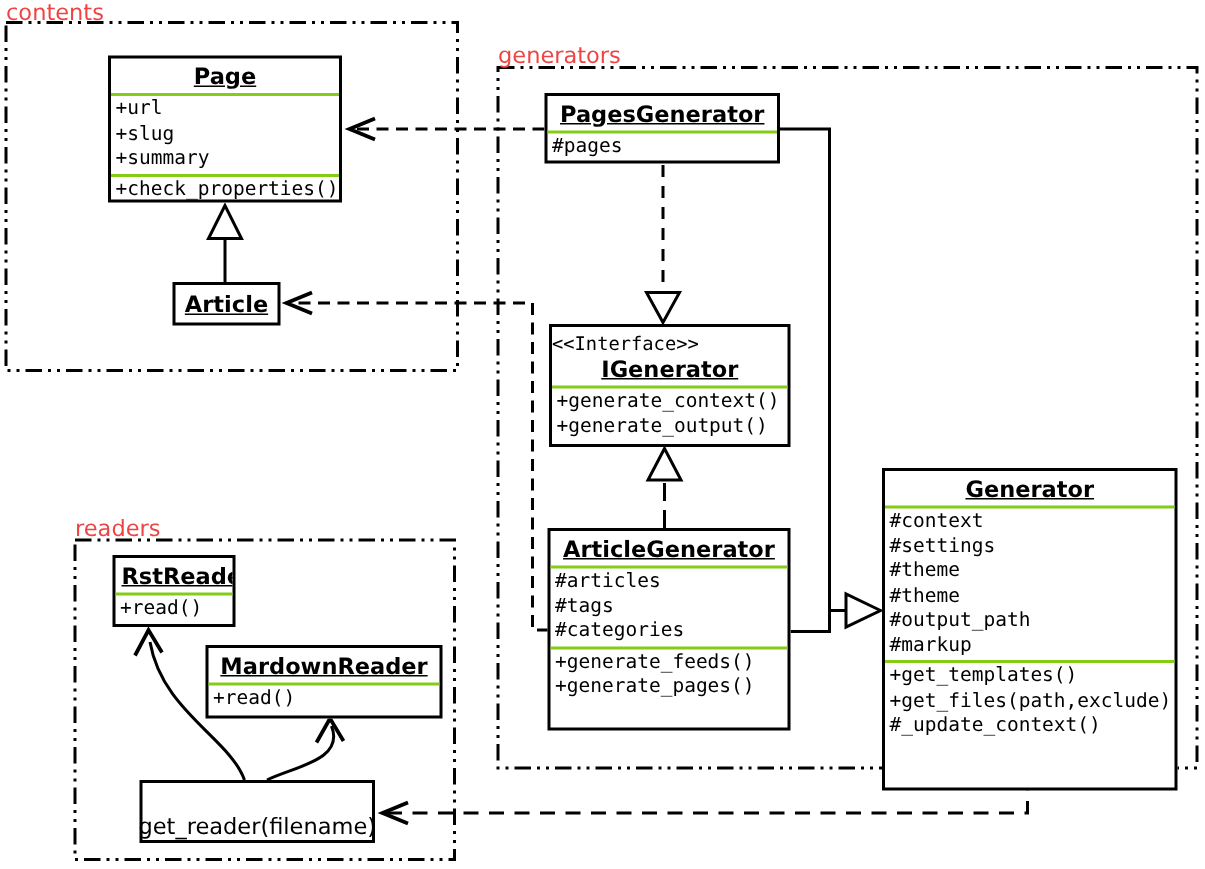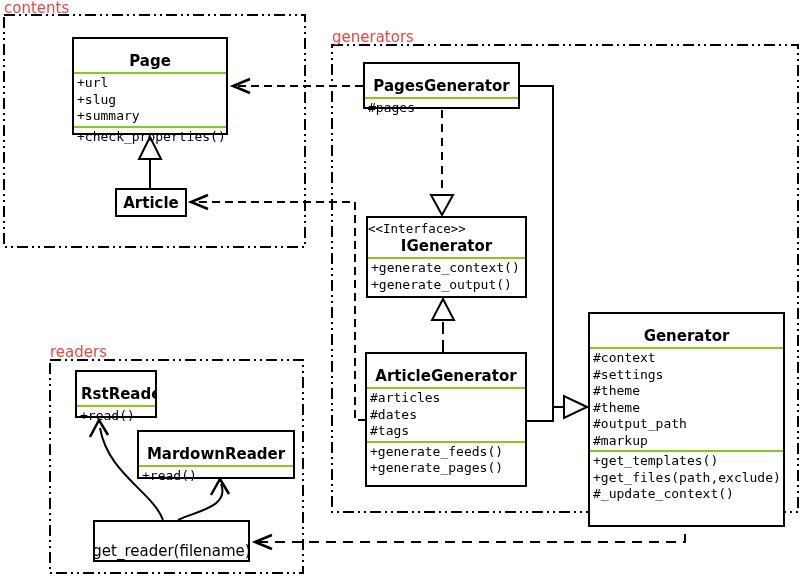--- a/index.html
+++ b/index.html
@@ -10,21 +10,21 @@
   #wires{position:absolute;left:0;top:0;width:803px;height:579px;}
   .pkg-label{
     position:absolute;font:15px "DejaVu Sans",sans-serif;color:#ef4444;
     background:transparent;padding:0 2px;line-height:16px;
   }
   .box{
     position:absolute;background:#fff;border:2px solid #000;box-sizing:border-box;
   }
   .title{
     font:bold 15px "DejaVu Sans",sans-serif;text-align:center;
-    padding:12px 4px 1px 4px;line-height:20px;white-space:nowrap;overflow:hidden;
+    padding:2px 4px 1px 4px;line-height:20px;white-space:nowrap;overflow:hidden;text-decoration:underline;
   }
   .stereo{
     font:12.5px "DejaVu Sans Mono",monospace;text-align:left;line-height:15px;
     padding-top:3px;white-space:nowrap;
   }
   .stereo + .title{padding-top:0;}
   .sec{border-top:2px solid #84cc16;padding:1px 3px;overflow:hidden;}
   .ln{
     font:13px "DejaVu Sans Mono",monospace;line-height:16.5px;white-space:pre;
   }
@@ -126,22 +126,22 @@
     <div class="sec">
       <div class="ln">+generate_context()</div>
       <div class="ln">+generate_output()</div>
     </div>
   </div>
 
   <div class="box" style="left:365px;top:352px;width:162px;height:135px">
     <div class="title">ArticleGenerator</div>
     <div class="sec">
       <div class="ln">#articles</div>
-      <div class="ln">#dates</div>
       <div class="ln">#tags</div>
+      <div class="ln">#categories</div>
     </div>
     <div class="sec">
       <div class="ln">+generate_feeds()</div>
       <div class="ln">+generate_pages()</div>
     </div>
   </div>
 
   <div class="box" style="left:588px;top:312px;width:197px;height:215px">
     <div class="title">Generator</div>
     <div class="sec">

